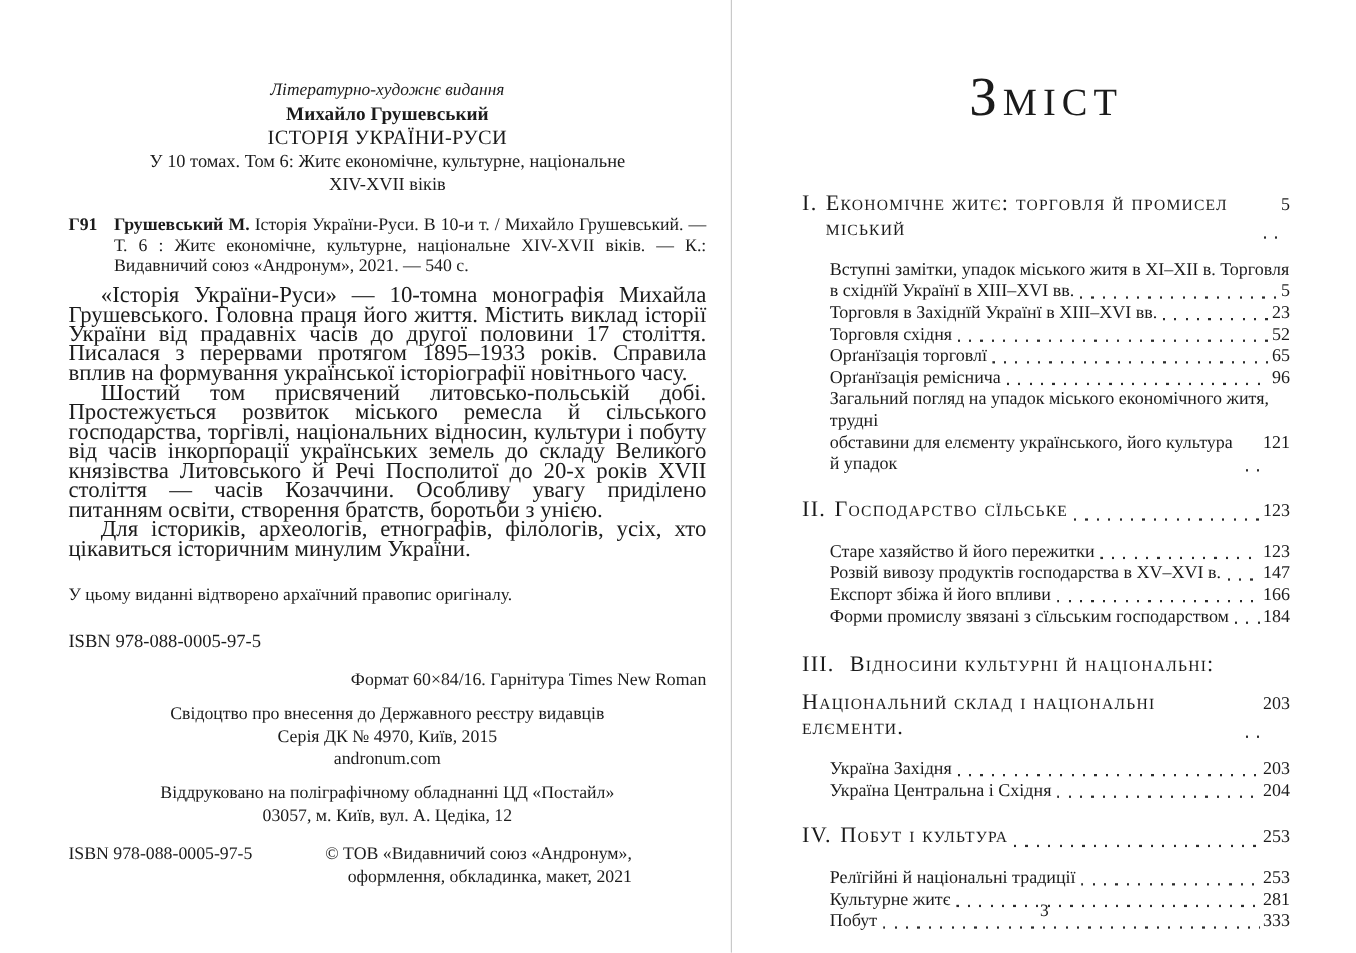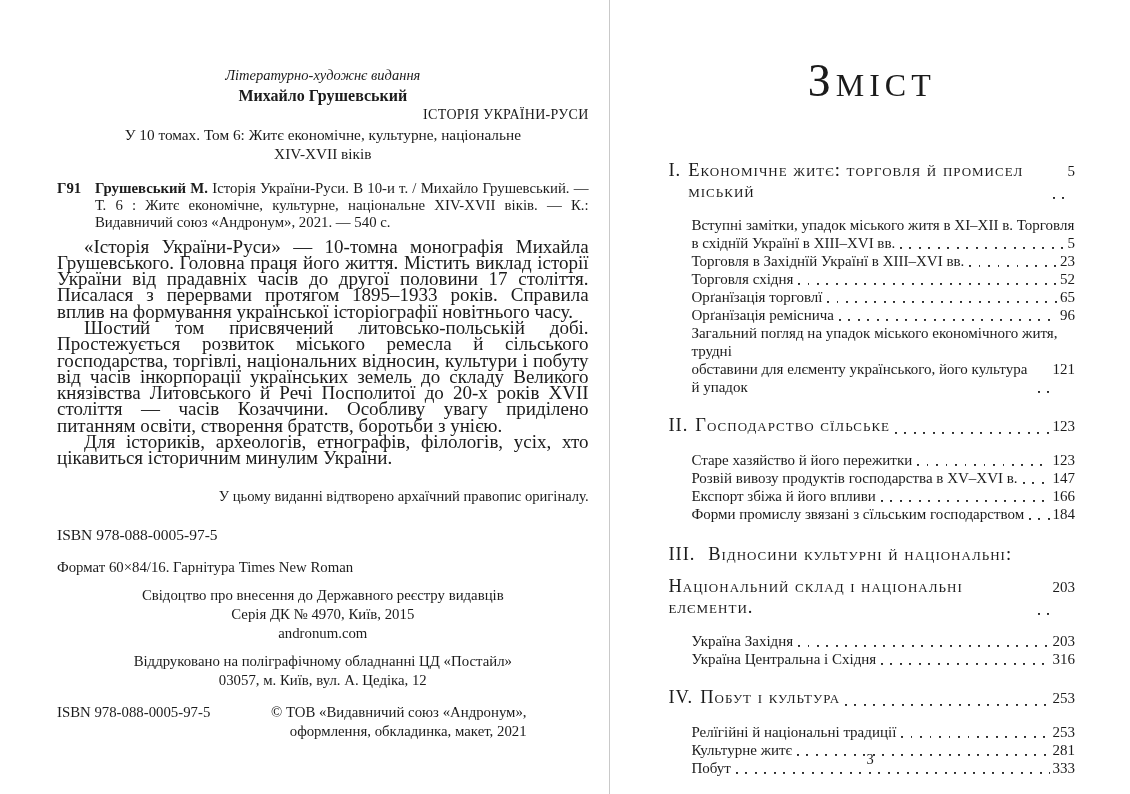--- a/index.html
+++ b/index.html
@@ -11,34 +11,34 @@
   .spread{display:flex;width:1130px;height:794px;}
   .page{box-sizing:border-box;position:relative;}
   .page-left{width:664px;padding:66px 20px 0 57px;}
   .gutter{width:2px;height:100%;background:#c9c9c9;}
   .page-right{width:562px;padding:44px 55px 0 58px;}
 
   
   .hdr{text-align:center;line-height:19.5px;font-size:15px;}
   .hdr .ed{font-style:italic;font-size:14.5px;}
   .hdr .au{font-weight:bold;font-size:16px;}
-  .hdr .ti{font-size:14px;letter-spacing:.3px;text-align:right;}
+  .hdr .ti{font-size:17px;letter-spacing:.3px;}
   .hdr .st{font-size:15.3px;}
 
   .catalog{position:relative;margin-top:16px;line-height:17px;font-size:14.8px;}
   .catalog .code{position:absolute;left:0;top:0;font-weight:bold;}
   .catalog .ctext{margin-left:38px;text-align:justify;}
   .catalog .cb{font-weight:bold;}
 
   .annot{margin-top:8px;font-size:19px;line-height:16.3px;text-align:justify;}
   .annot p{margin:0;text-indent:27px;}
 
-  .orth{margin-top:21px;text-align:right;font-size:14.6px;}
+  .orth{margin-top:21px;text-align:left;font-size:14.6px;}
   .isbn-top{margin-top:21px;font-size:15.5px;}
-  .fmt{margin-top:15px;text-align:left;font-size:14.8px;}
+  .fmt{margin-top:15px;text-align:right;font-size:14.8px;}
   .pub{margin-top:10px;text-align:center;font-size:14.8px;line-height:19px;}
   .prn{margin-top:9px;text-align:center;font-size:14.8px;line-height:19px;}
   .bottom-row{margin-top:13px;display:flex;justify-content:space-between;align-items:flex-start;font-size:14.8px;line-height:19px;}
   .copyright{text-align:right;margin-right:62px;}
 
   
   .toc-title{
     text-align:center;font-variant:small-caps;font-size:46px;
     letter-spacing:5px;font-weight:400;line-height:1;margin-top:14px;
   }
@@ -219,21 +219,21 @@
         </div>
         <div class="entries">
           <div class="row">
             <span>Україна Західня</span>
             <span class="leader"></span>
             <span class="pg">203</span>
           </div>
           <div class="row">
             <span>Україна Центральна і Східня</span>
             <span class="leader"></span>
-            <span class="pg">316</span>
+            <span class="pg">204</span>
           </div>
         </div>
       </div>
 
       <div class="sec">
         <div class="toc-heading row">
           <span class="num">ІV.</span>
           <span>Побут і культура</span>
           <span class="leader"></span>
           <span class="pg">253</span>

